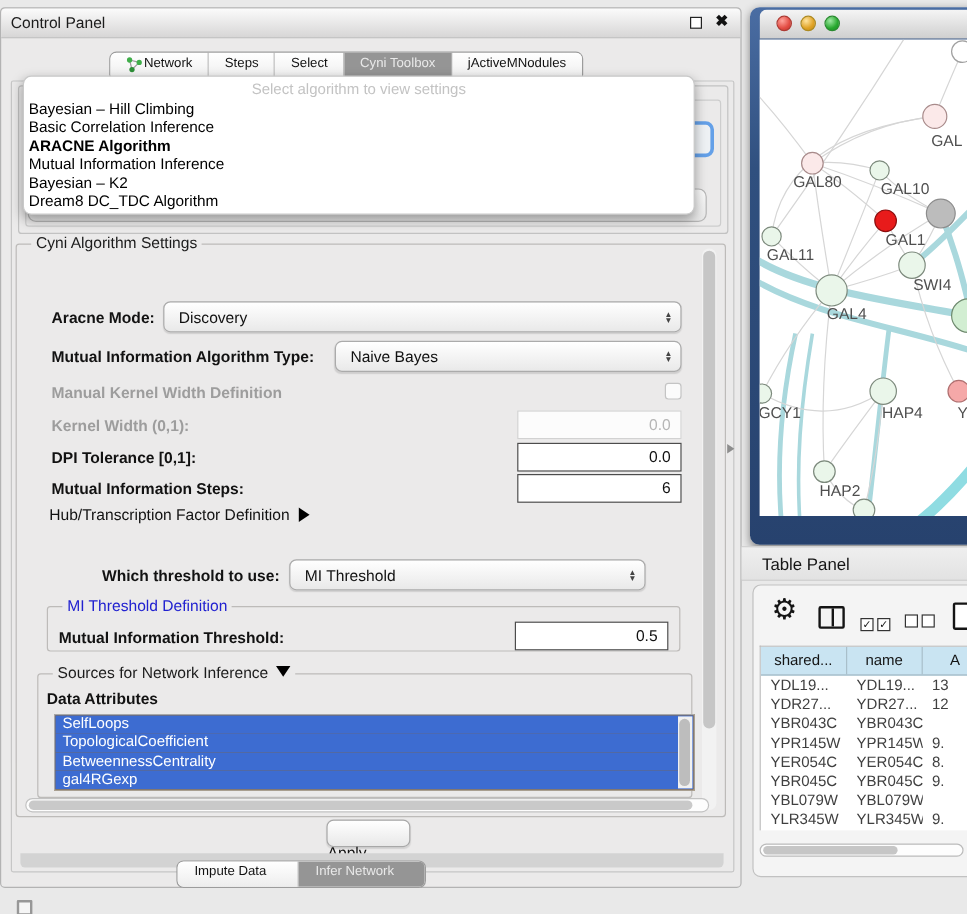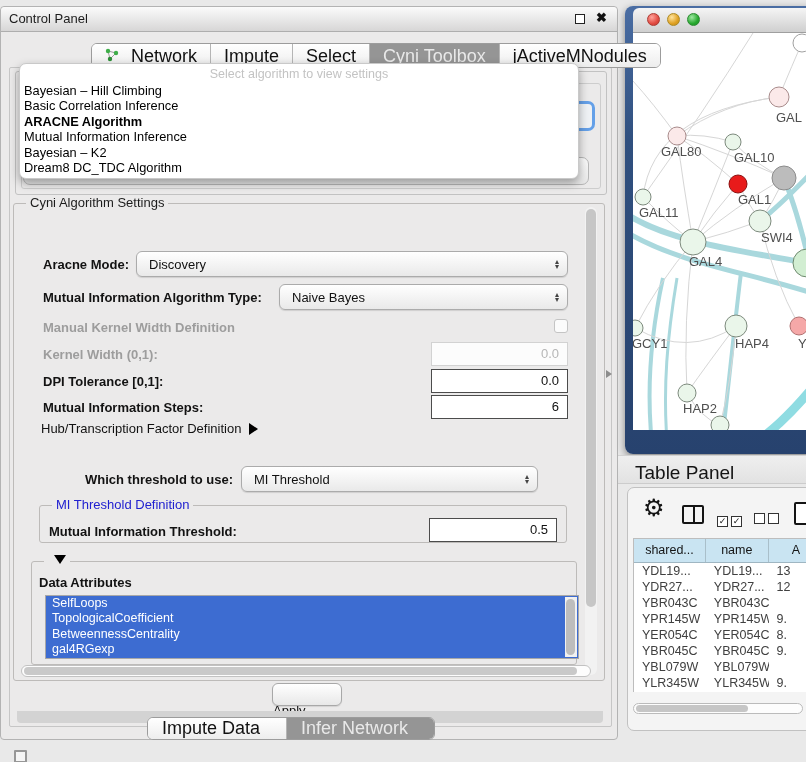--- a/index.html
+++ b/index.html
@@ -6,21 +6,21 @@
   body{width:806px;height:762px;background:#e9e9e9;font-family:"Liberation Sans",sans-serif;position:relative;overflow:hidden;-webkit-font-smoothing:antialiased}
   
   .cp-window{position:absolute;left:0;top:6;width:618px;height:734px;background:#ebeaea;border:1px solid #b3b3b3;border-radius:4px;box-sizing:border-box;top:6px}
   .cp-titlebar{position:absolute;left:0;top:0;width:100%;height:24px;background:linear-gradient(#fbfbfb,#d7d6d6);border-bottom:1px solid #aeaeae;border-radius:4px 4px 0 0}
   .cp-title{position:absolute;left:8px;top:4px;font-size:13px;color:#1c1c1c}
   .win-min{position:absolute;right:32px;top:7px;width:10px;height:10px;border:1.6px solid #222;background:#fff;box-sizing:border-box}
   .win-close{position:absolute;right:10px;top:3px;font-size:13px;font-weight:bold;color:#111}
   .content-frame{position:absolute;left:8px;top:60px;width:601px;height:658px;border:1px solid #c6c6c6;border-radius:2px;background:#ebeaea}
   
   .tabbar{position:absolute;left:90px;top:36px;display:flex;border:1px solid #9c9c9c;border-radius:6px;overflow:hidden;background:#fff;height:23px;z-index:3}
-  .seg{font-size:18px;color:#111;padding:3px 13px 0 13px;background:linear-gradient(#ffffff,#ededed);border-right:1px solid #b5b5b5;white-space:nowrap;display:flex;align-items:flex-end;gap:12px}
+  .seg{font-size:11px;color:#111;padding:3px 13px 0 13px;background:linear-gradient(#ffffff,#ededed);border-right:1px solid #b5b5b5;white-space:nowrap;display:flex;align-items:flex-start;gap:1px}
   .seg:last-child{border-right:none}
   .seg.sel{background:#959595;color:#e9e9e9}
   
   .popup{position:absolute;left:18px;top:56px;width:560px;height:116px;background:#fff;border:1px solid #c9c9c9;border-radius:7px;box-shadow:0 4px 10px rgba(0,0,0,.35);z-index:6;padding-top:3px;box-sizing:border-box}
   .popup .ph{text-align:center;color:#c3c3c3;font-size:12.5px;height:16px}
   .popup .opt{font-size:12.8px;color:#000;height:15.4px;padding-left:4px;white-space:nowrap}
   .popup .opt.sel{font-weight:bold}
   
   .frag-outer{position:absolute;left:14px;top:64px;width:590px;height:122px;border:1px solid #c2c2c2;border-radius:3px;z-index:1}
   .frag-inner{position:absolute;left:20px;top:76px;width:578px;height:104px;border:1px solid #cdcdcd;border-radius:3px;z-index:1}
@@ -58,21 +58,21 @@
   
   .net-window{position:absolute;left:625px;top:6px;width:190px;height:448px;background:linear-gradient(180deg,#4a6da3,#30507f 30%,#27426e);border-radius:8px 0 0 8px;box-shadow:0 3px 8px rgba(0,0,0,.45);padding:2px 0 0 8px;box-sizing:border-box}
   .net-titlebar{height:24px;background:linear-gradient(#f5f5f5,#cfcfcf);border-radius:6px 0 0 0;border-bottom:1px solid #9f9f9f;position:relative}
   .tl{position:absolute;top:5px;width:13px;height:13px;border-radius:50%;box-sizing:border-box}
   .tl.red{left:14px;background:radial-gradient(circle at 35% 30%,#ffa39b,#e24b42 60%,#bf382f);border:1px solid #ad3a33}
   .tl.yellow{left:34px;background:radial-gradient(circle at 35% 30%,#ffe49e,#dfa123 60%,#c08a1a);border:1px solid #ad8a22}
   .tl.green{left:54px;background:radial-gradient(circle at 35% 30%,#9fe8a2,#27a82e 60%,#1d8f24);border:1px solid #2a8a30}
   .net-canvas{position:relative;width:182px;height:397px;background:#fff;overflow:hidden}
   
   .tp-strip{position:absolute;left:618px;top:455px;width:188px;height:29px;background:linear-gradient(#efefef,#e2e2e2);border-top:1px solid #d2d2d2;border-bottom:1px solid #cccccc;box-sizing:border-box}
-  .tp-title{position:absolute;left:17px;top:6px;font-size:19px;color:#141414}
+  .tp-title{position:absolute;left:17px;top:6px;font-size:14px;color:#141414}
   .tp-card{position:absolute;left:627px;top:487px;width:200px;height:244px;background:#f4f4f4;border:1px solid #c1c1c1;border-radius:7px;box-sizing:border-box}
   .ticon{position:absolute;top:16px}
   .gear{left:15px;top:6px;font-size:24px;color:#141414}
   .spliticon{left:54px;top:17px;width:22px;height:19px;border:2px solid #141414;border-radius:2px;box-sizing:border-box}
   .spliticon div{position:absolute;left:9px;top:0;width:2px;height:15px;background:#141414}
   .cbox{display:inline-block;width:11px;height:11px;border:1.5px solid #333;box-sizing:border-box;font-size:9px;line-height:9px;text-align:center;color:#111;margin-right:3px;background:#fff}
   .checks{left:89px;top:22px}
   .empties{left:126px;top:22px}
   .docicon{left:166px;top:14px;width:18px;height:23px;border:2px solid #141414;border-radius:2px;background:#fff;box-sizing:border-box}
   .ttable{position:absolute;left:5px;top:50px;width:192px;height:154px;background:#fff;border:1px solid #bdbdbd;border-bottom:none;overflow:hidden;box-sizing:border-box}
@@ -102,21 +102,21 @@
       <span class="seg">
         <span><svg width="14" height="14" viewBox="0 0 14 14">
             <path d="M3,3 L11,5 M3,3 L5,11 M11,5 L5,11" stroke="#9a9a9a" stroke-width="1" fill="none"></path>
             <circle cx="3" cy="3" r="2.2" fill="#3fae49"></circle>
             <circle cx="11" cy="5" r="2.2" fill="#3fae49"></circle>
             <circle cx="5" cy="11" r="2.2" fill="#2e8f38"></circle>
           </svg></span>
         <span>Network</span>
       </span>
       <span class="seg">
-        <span>Impute</span>
+        <span>Steps</span>
       </span>
       <span class="seg">
         <span>Select</span>
       </span>
       <span class="seg sel">
         <span>Cyni Toolbox</span>
       </span>
       <span class="seg">
         <span>jActiveMNodules</span>
       </span>
@@ -183,21 +183,21 @@
         <span>▾</span>
       </span>
   </div>
   <div class="group" style="left:38px;top:498px;width:528px;height:38px">
     <span class="gtitle t-blue">MI Threshold Definition</span>
   </div>
   <span class="lbl" style="left:48px;top:517px">Mutual Information Threshold:</span>
   <div class="field" style="left:428px;top:511px;width:128px;height:24px">0.5</div>
 
   <div class="group" style="left:30px;top:554px;width:546px;height:104px">
-    <span class="gtitle"><span class="tri-d"></span></span>
+    <span class="gtitle"><span>Sources for Network Inference</span><span class="tri-d"></span></span>
   </div>
   <span class="lbl" style="left:38px;top:568px">Data Attributes</span>
   <div class="srclist">
     <div id="src-items">
         <div class="src-item">SelfLoops</div>
         <div class="src-item">TopologicalCoefficient</div>
         <div class="src-item">BetweennessCentrality</div>
         <div class="src-item">gal4RGexp</div>
       </div>
     <div class="sb">

